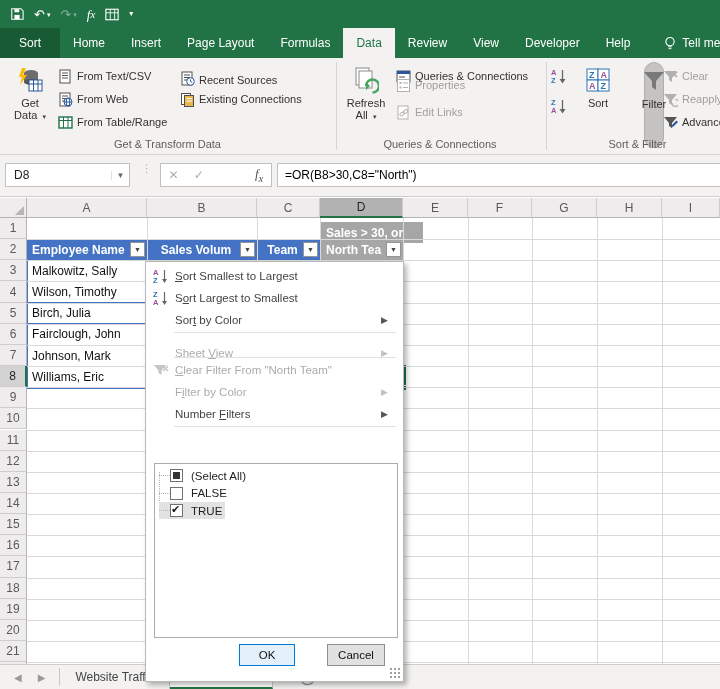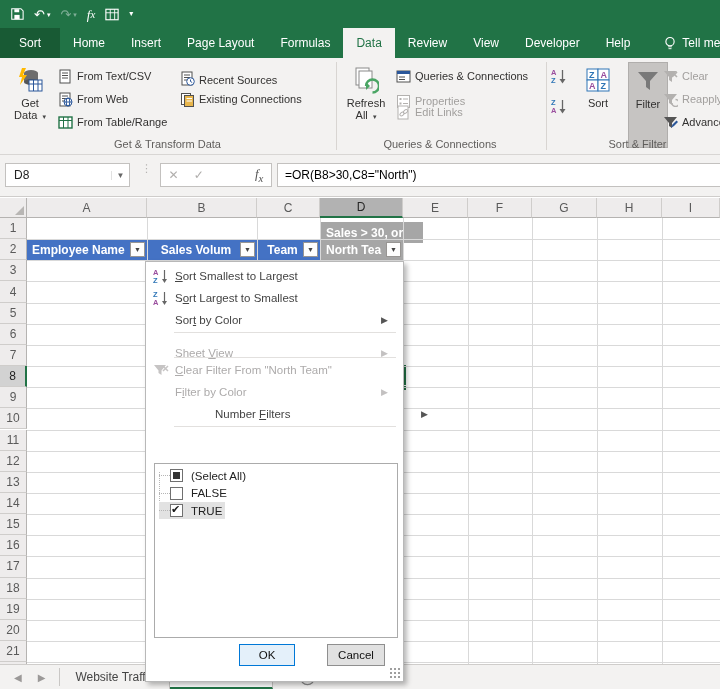--- a/index.html
+++ b/index.html
@@ -213,21 +213,21 @@
           <rect x="2" y="13" width="11" height="11" fill="#fff" stroke="#2e75b6"></rect>
             <rect x="13" y="13" width="11" height="11" fill="#fff" stroke="#2e75b6"></rect>
           <text x="4" y="11" font-size="9" font-weight="bold" fill="#2e75b6">Z</text>
             <text x="15.5" y="11" font-size="9" font-weight="bold" fill="#9a4e9e">A</text>
           <text x="4" y="22" font-size="9" font-weight="bold" fill="#9a4e9e">A</text>
             <text x="15.5" y="22" font-size="9" font-weight="bold" fill="#2e75b6">Z</text>
         </svg>
       </span>
       <span class="l1">Sort</span>
     </div>
-    <div class="bigbtn pressed" style="left:628px; width:40px;">
+    <div class="bigbtn pressed" style="left:644px; width:20px;border-radius:18px;">
       <span class="bicon">
         <svg width="24" height="24" viewBox="0 0 24 24">
             <polygon points="2,3 22,3 14,12 14,21 10,18 10,12" fill="#797979"></polygon>
           </svg>
       </span>
       <span class="l1">Filter</span>
     </div>
     <div id="g3col1"></div>
     <div class="rgroup-label" style="left:560px; width:155px;">Sort &amp; Filter</div>
   <div class="smallbtn" style="left: 58px; top: 8px;">
@@ -282,21 +282,21 @@
       </div>
       <div class="smallbtn" style="left: 396px; top: 8px;">
         <svg width="15" height="15" viewBox="0 0 15 15">
           <rect x="1" y="2" width="13" height="11" fill="#fff" stroke="#505050"></rect>
           <rect x="1" y="2" width="13" height="3" fill="#2b579a"></rect>
           <line x1="3" y1="8" x2="9" y2="8" stroke="#505050"></line>
           <line x1="3" y1="10.5" x2="9" y2="10.5" stroke="#505050"></line>
         </svg>
         <span>Queries &amp; Connections</span>
       </div>
-      <div class="smallbtn disabled" style="left: 396px; top: 33px;">
+      <div class="smallbtn disabled" style="left: 396px; top: 17px;">
         <svg width="15" height="15" viewBox="0 0 15 15">
           <rect x="1.5" y="1.5" width="12" height="12" fill="#fff" stroke="#b3b1af"></rect>
           <rect x="3.5" y="4" width="2" height="2" fill="#b3b1af"></rect>
           <line x1="7" y1="5" x2="12" y2="5" stroke="#b3b1af"></line>
           <rect x="3.5" y="8.5" width="2" height="2" fill="#b3b1af"></rect>
           <line x1="7" y1="9.5" x2="12" y2="9.5" stroke="#b3b1af"></line>
         </svg>
         <span>Properties</span>
       </div>
       <div class="smallbtn disabled" style="left: 396px; top: 44px;">
@@ -365,20 +365,28 @@
     </div>
     <div class="cell bluehdr" style="left:147px; top:41px; width:110px; height:21px;">
       <span style="margin-left:auto;">Sales Volum</span>
       <span class="fltbtn">▼</span>
     </div>
     <div class="cell bluehdr" style="left:257px; top:41px; width:63px; height:21px;">
       <span style="margin-left:auto;">Team</span>
       <span class="fltbtn">▼</span>
     </div>
 
+    <div class="tablebody" style="left:27px; top:62px; width:121px; height:129px;" id="empbody">
+        <div class="tcell">Malkowitz, Sally</div>
+        <div class="tcell">Wilson, Timothy</div>
+        <div class="tcell">Birch, Julia</div>
+        <div class="tcell">Fairclough, John</div>
+        <div class="tcell">Johnson, Mark</div>
+        <div class="tcell">Williams, Eric</div>
+      </div>
 
     <div class="activecell" style="left:319px; top:167px; width:87px; height:24px;"></div>
     <div class="fillhandle" style="left:401px; top:187px;"></div>
   <div class="colhdr" style="left: 27px; width: 120px;">A</div>
       <div class="colhdr" style="left: 147px; width: 110px;">B</div>
       <div class="colhdr" style="left: 257px; width: 63px;">C</div>
       <div class="colhdr sel" style="left: 320px; width: 83px;">D</div>
       <div class="colhdr" style="left: 403px; width: 65px;">E</div>
       <div class="colhdr" style="left: 468px; width: 64px;">F</div>
       <div class="colhdr" style="left: 532px; width: 65px;">G</div>
@@ -524,21 +532,21 @@
             <line x1="15" y1="4" x2="10" y2="9" stroke="#c6c4c4" stroke-width="1.5"></line>
           </svg>
         </span>
         <span><u>C</u>lear Filter From "North Team"</span>
       </div>
       <div class="mitem disabled" style="top: 119px;">
         <span class="mico"></span>
         <span>F<u>i</u>lter by Color</span>
         <span class="marr">▶</span>
       </div>
-      <div class="mitem" style="top: 141px; margin-left: 40px;">
+      <div class="mitem" style="top: 141px;">
         <span class="mico"></span>
         <span>Number <u>F</u>ilters</span>
         <span class="marr">▶</span>
       </div>
       <div class="msep" style="top: 164px;"></div>
     </div>
 
 </div>
 
 </body></html>

